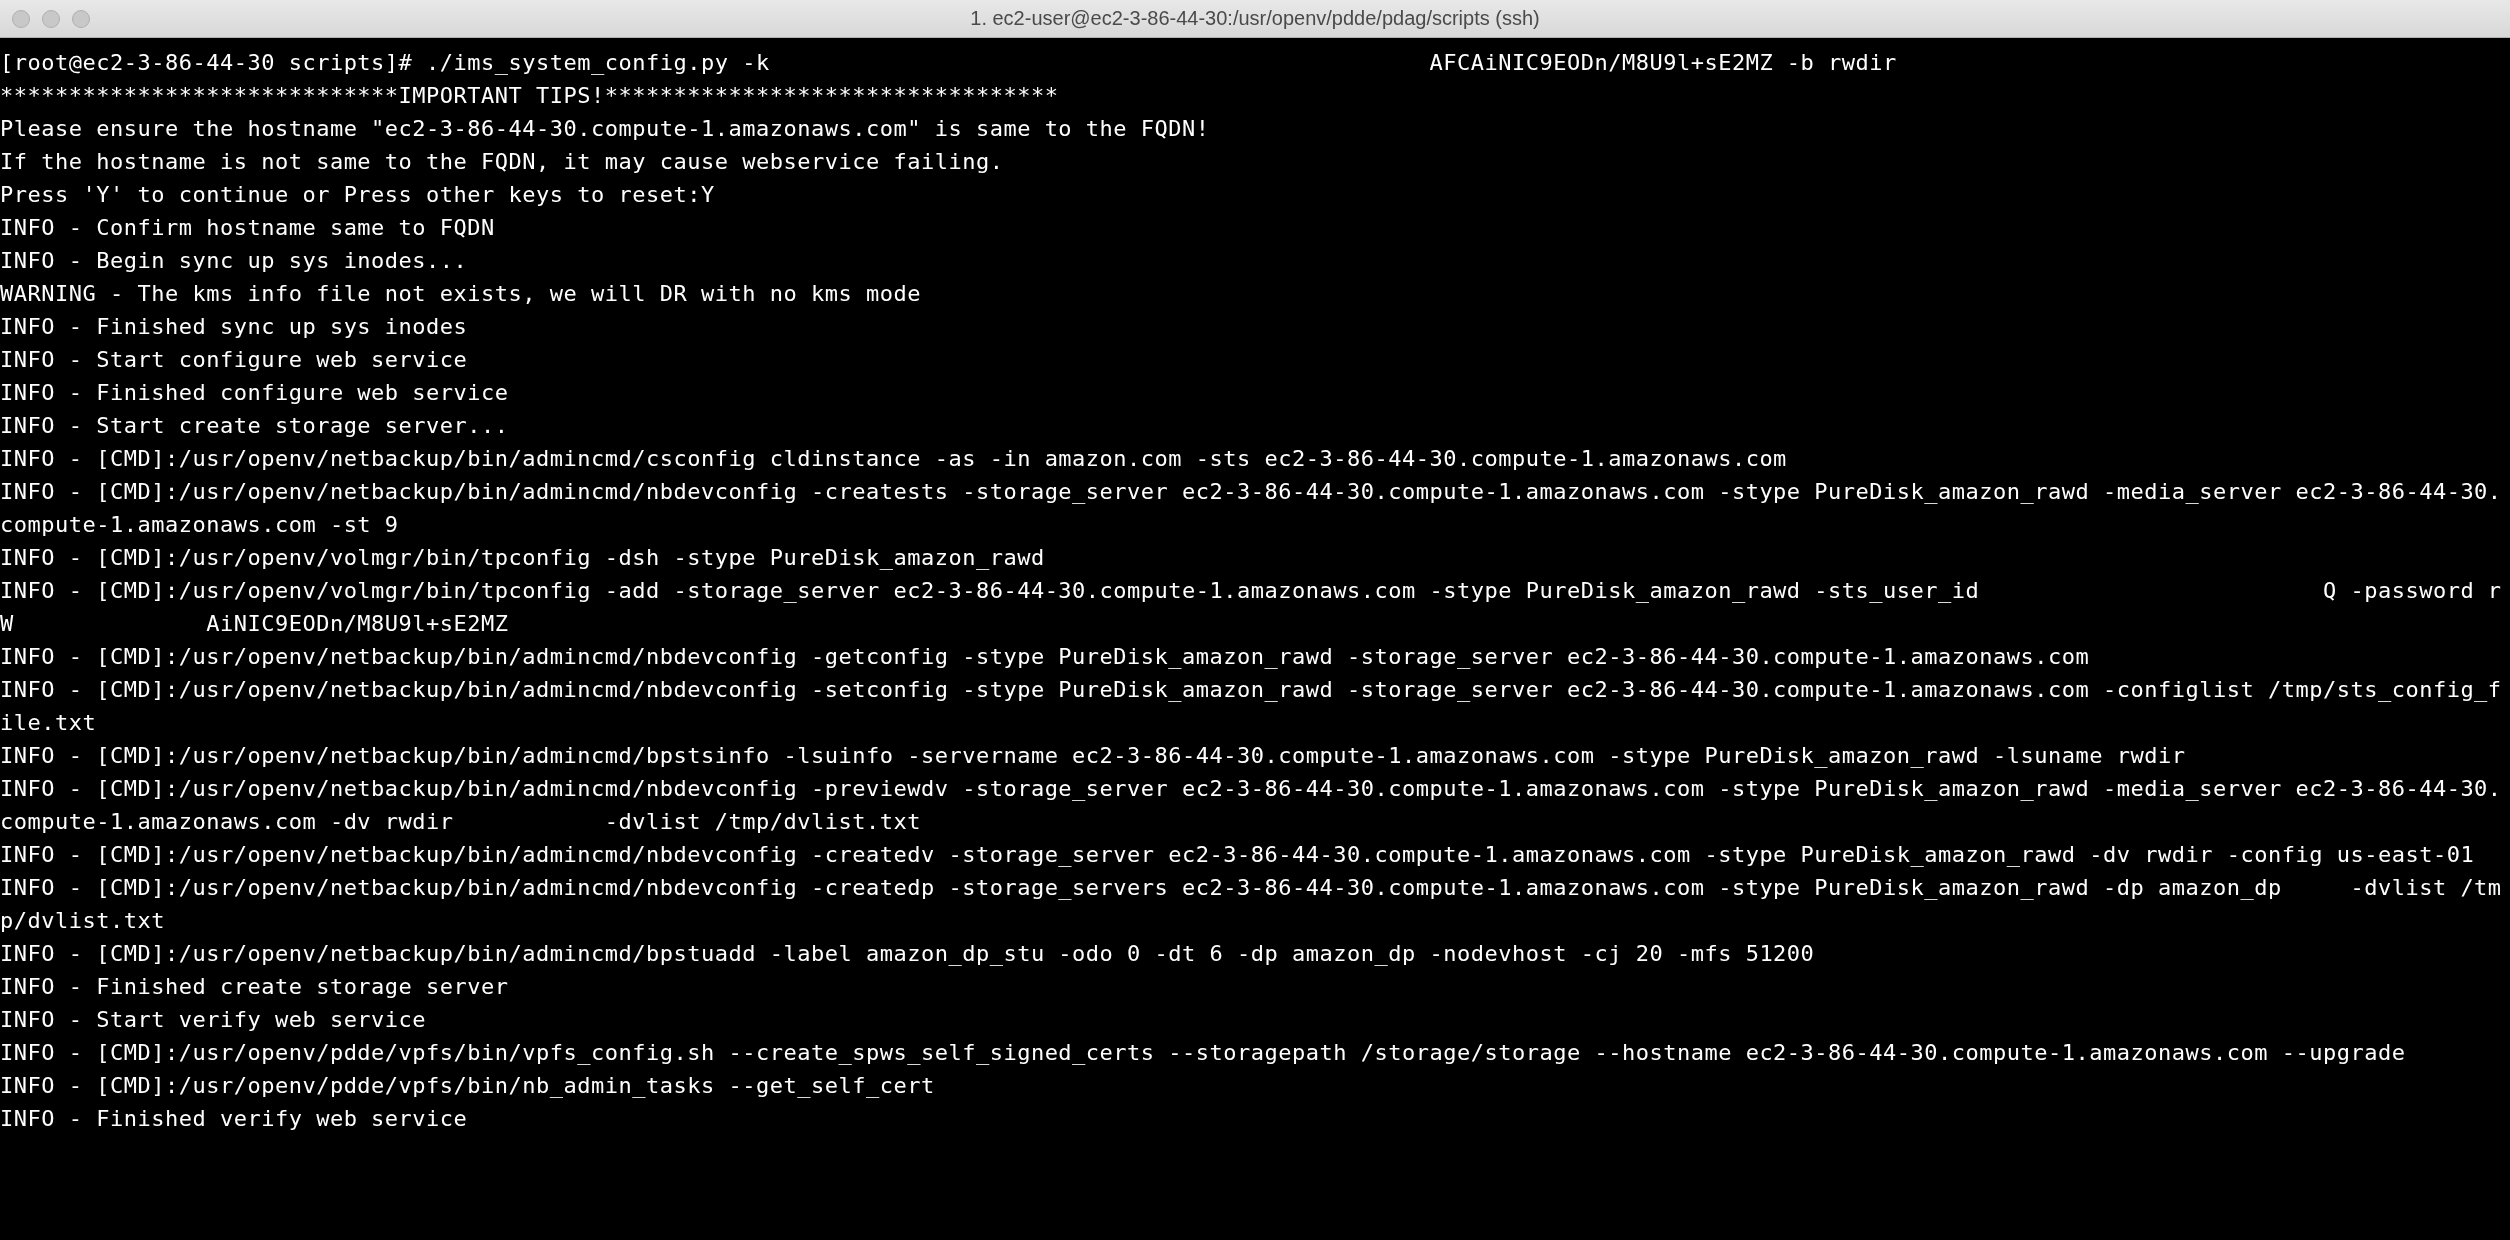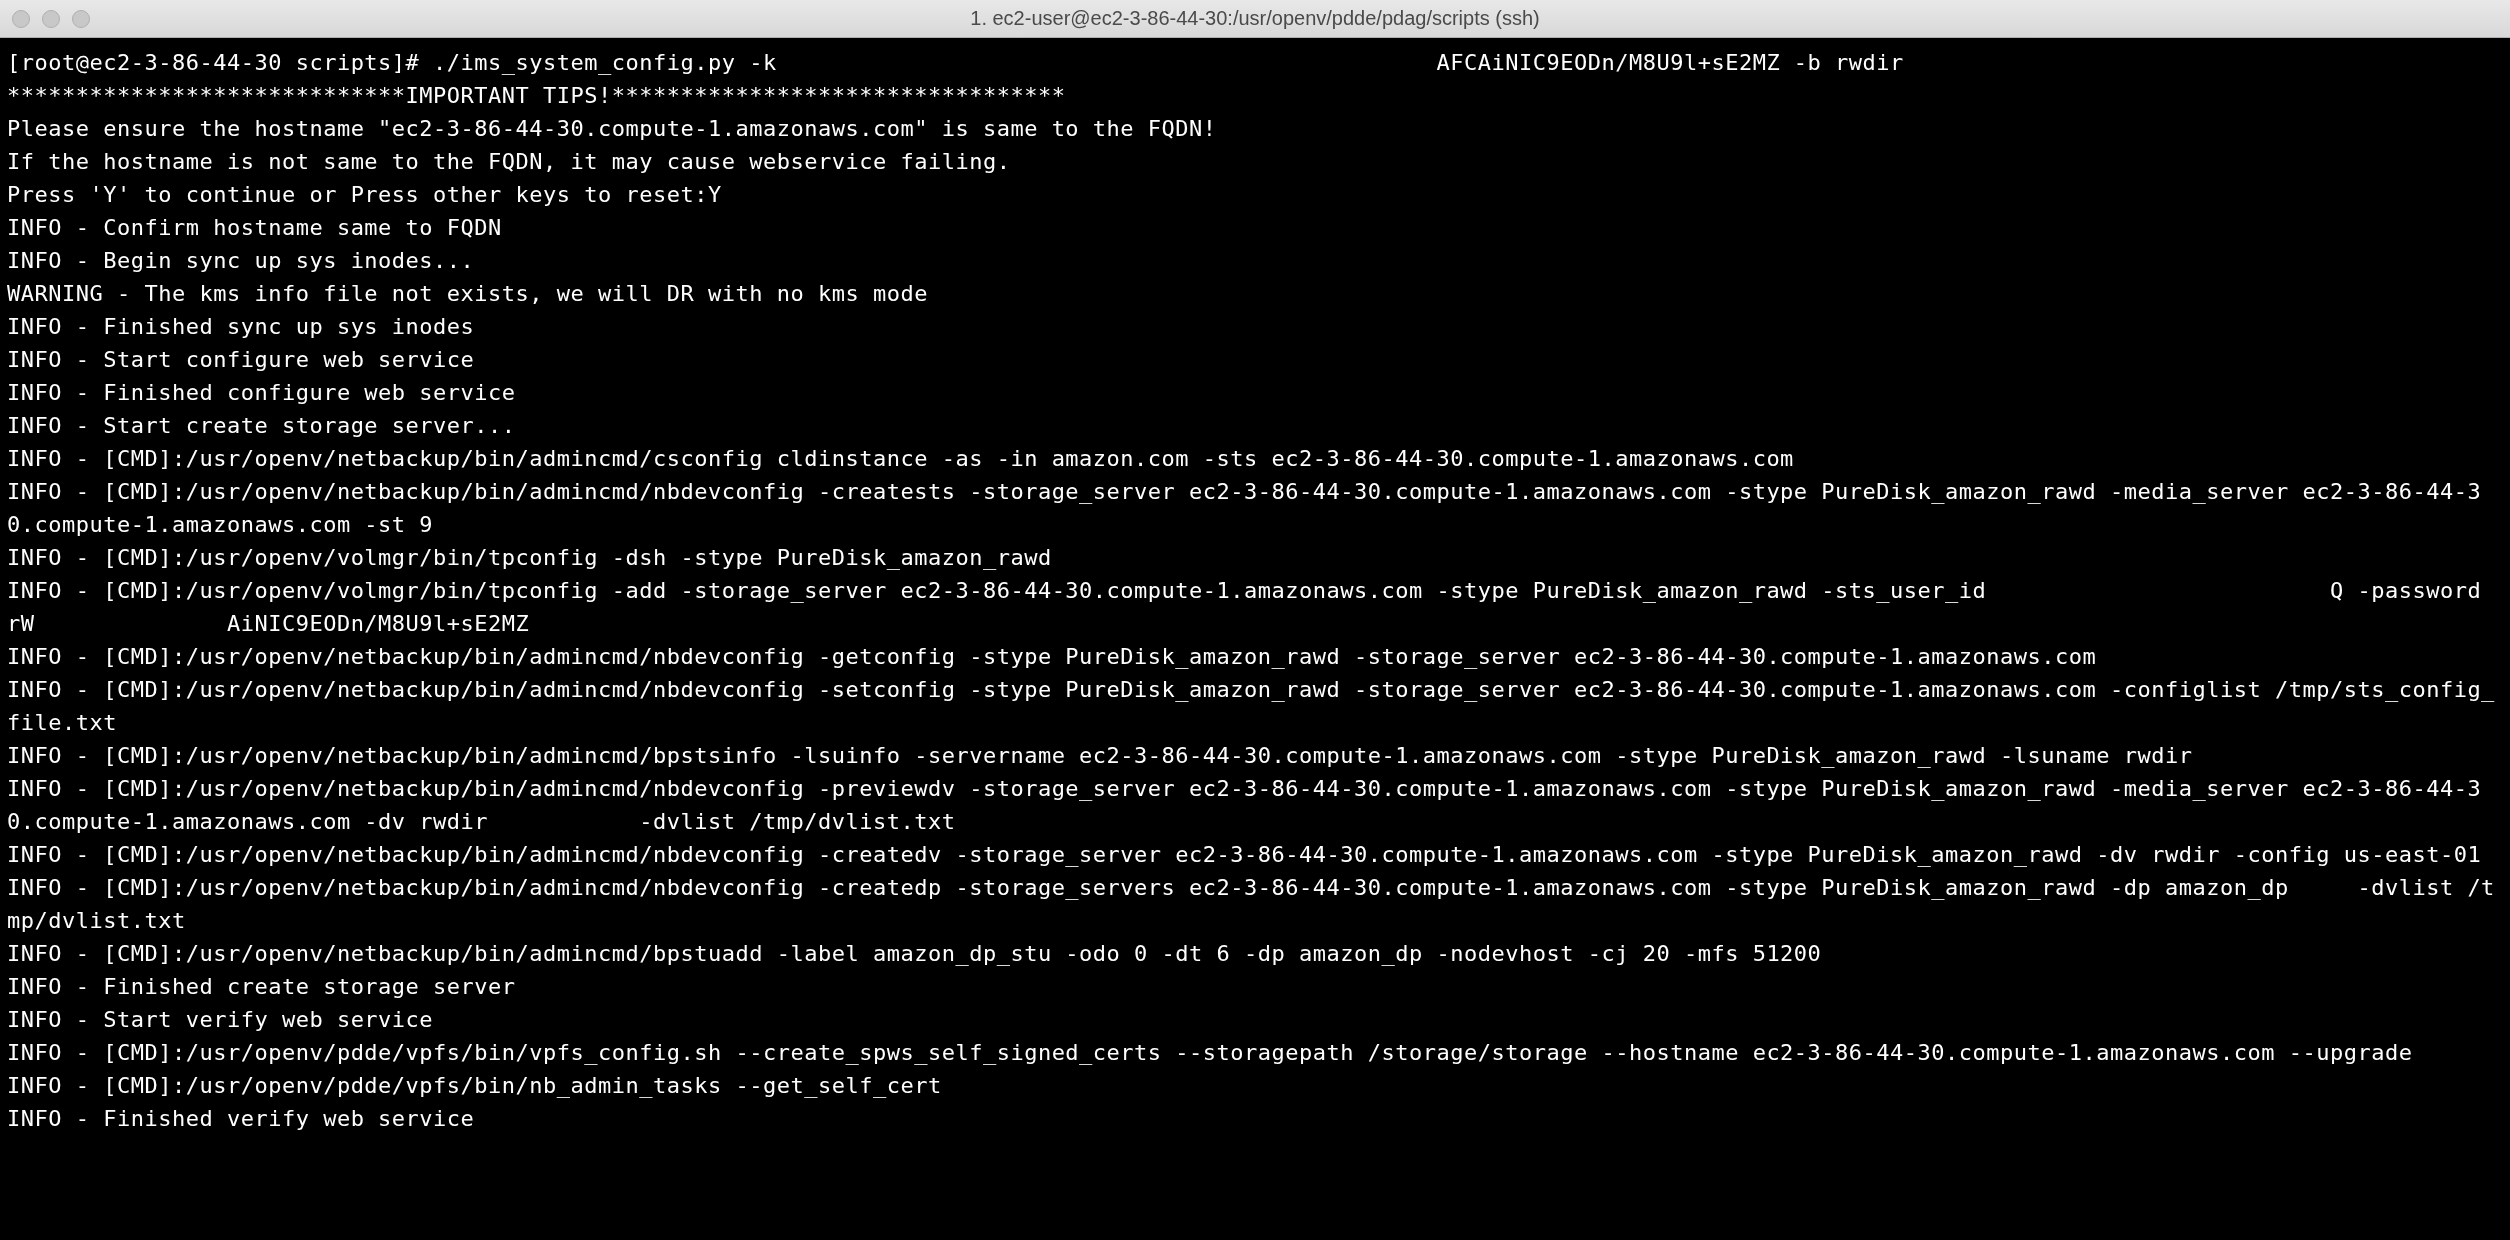--- a/index.html
+++ b/index.html
@@ -47,21 +47,21 @@
       transform: translateX(-50%);
       font-family: -apple-system, "Helvetica Neue", sans-serif;
       font-size: 20px;
       color: #4a4a4a;
       font-weight: 400;
     }
     .terminal {
       flex: 1;
       background: #000000;
       color: #ffffff;
-      padding: 8px 7px;
+      padding: 8px 0;
       font-size: 22px;
       line-height: 1.5;
       white-space: pre-wrap;
       word-break: break-all;
       letter-spacing: 0.5px;
       overflow: hidden;
     }
     .terminal-line {
       display: block;
     }

